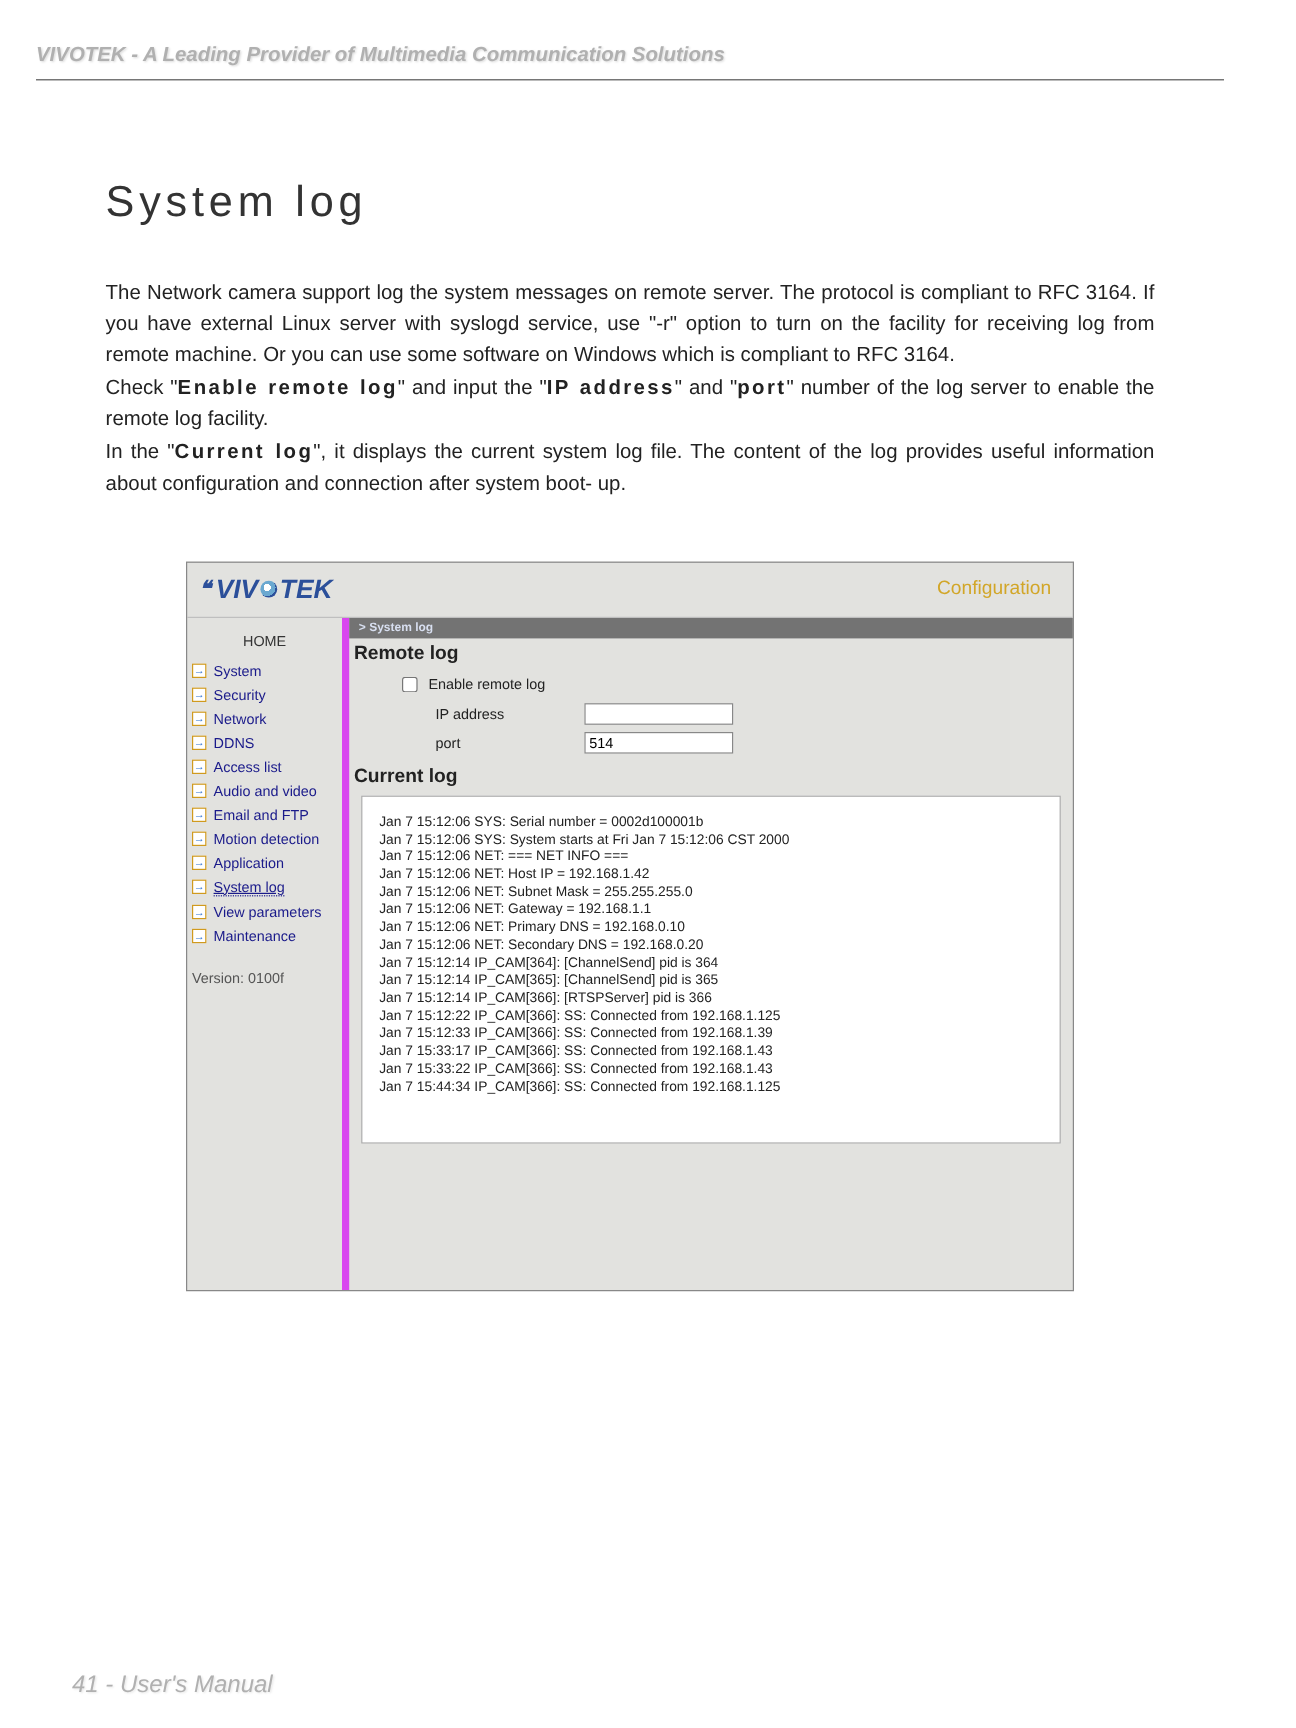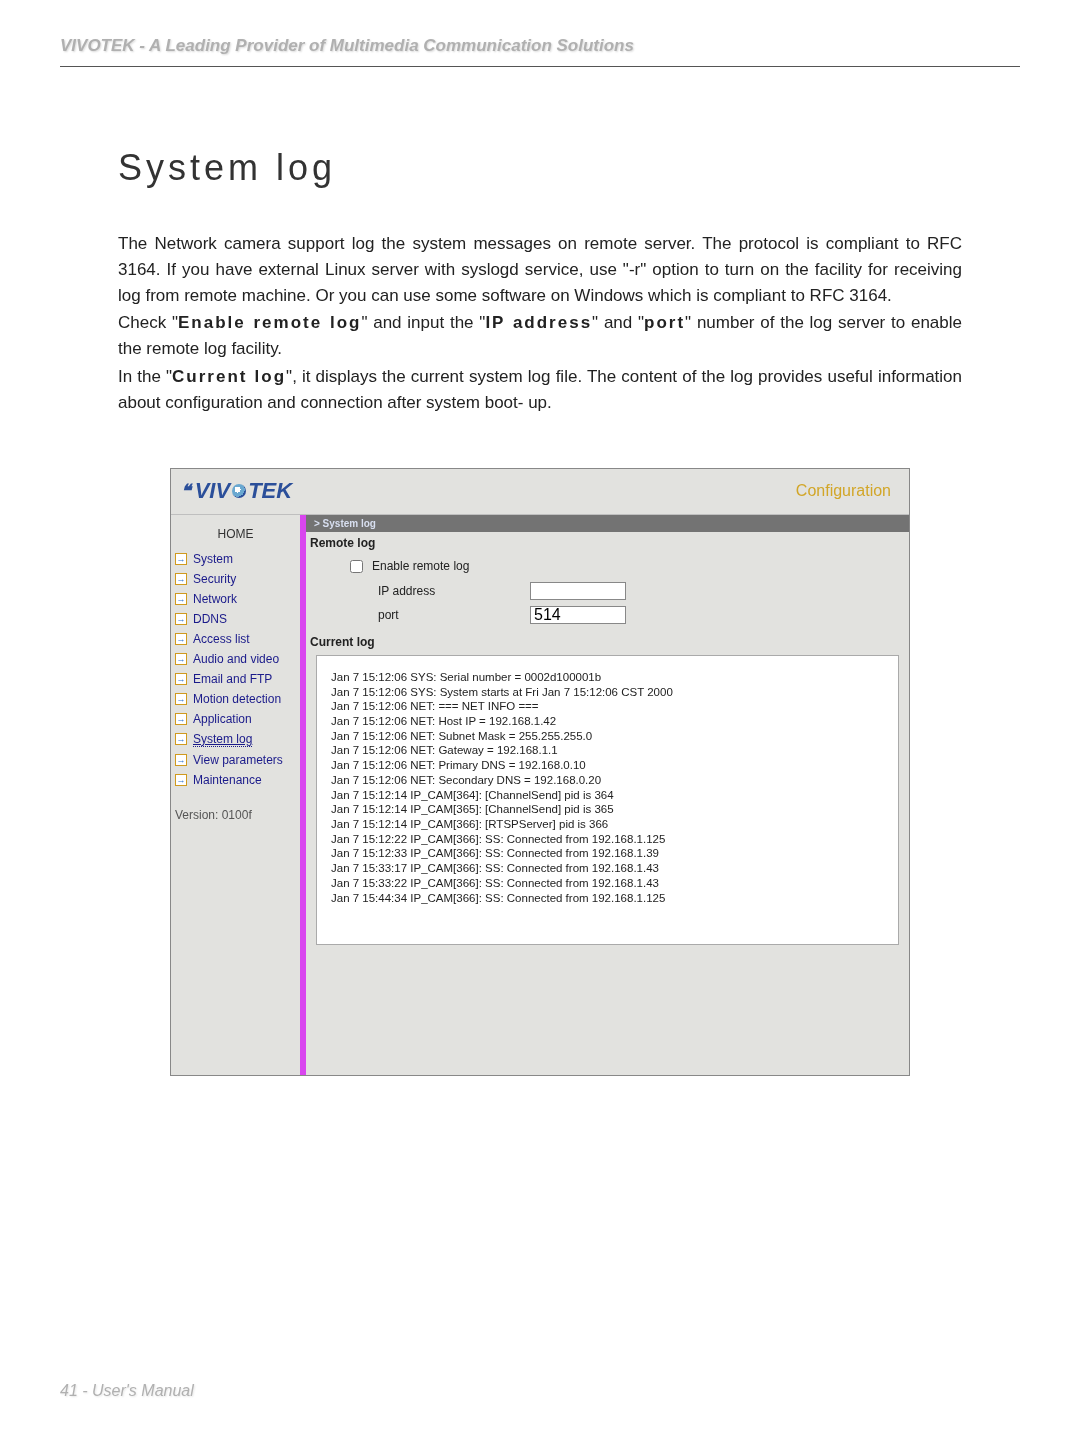--- a/index.html
+++ b/index.html
@@ -6,21 +6,21 @@
   body {
     margin: 0;
     font-family: Arial, Helvetica, sans-serif;
     background: #fff;
     width: 1080px;
   }
   .page {
     width: 1080px;
     height: 1440px;
     position: relative;
-    padding: 32px 60px 0 60px;
+    padding: 32px 60px 0 30px;
   }
   .header-title {
     color: #b0b0b0;
     font-style: italic;
     font-weight: bold;
     font-size: 17px;
     text-shadow: 1px 1px 2px rgba(0,0,0,0.15);
     margin: 4px 0 10px 0;
   }
   .hr-line {
@@ -134,45 +134,44 @@
     background: #737373;
     color: #d8dff0;
     font-weight: bold;
     padding: 3px 8px;
     font-size: 10px;
   }
   .section-head {
     font-weight: bold;
     padding: 4px 4px 2px 4px;
     color: #222;
-    font-size: 12px;
+    font-size: 16px;
   }
   .form-area {
     padding: 2px 0 4px 40px;
     font-size: 12px;
     color: #222;
   }
   .form-row {
     display: flex;
     align-items: center;
     gap: 6px;
     padding: 3px 0;
   }
   .form-row label.field {
     width: 150px;
     padding-left: 32px;
   }
   .form-row input[type=text] {
-    width: 96px;
+    width: 124px;
     height: 18px;
     border: 1px solid #888;
     background: #fff;
-    font-size: 16px;
+    font-size: 12px;
     padding: 0 3px;
-    margin-left: 28px;
   }
   .save-row {
     padding: 4px 0 6px 222px;
   }
   .save-btn {
     background: linear-gradient(#f5f5f5,#dcdcdc);
     border: 1px solid #777;
     padding: 1px 12px;
     font-size: 12px;
     cursor: pointer;
@@ -184,25 +183,25 @@
     padding: 14px 14px 10px 14px;
     font-family: Verdana, Geneva, sans-serif;
     font-size: 11.5px;
     color: #222;
     line-height: 1.28;
     white-space: pre;
     min-height: 290px;
   }
   .footer {
     position: absolute;
-    bottom: 40px;
+    bottom: 24px;
     left: 60px;
     color: #b0b0b0;
     font-style: italic;
-    font-size: 16px;
+    font-size: 20px;
     text-shadow: 1px 1px 2px rgba(0,0,0,0.1);
     text-align: center;
   }
 </style>
 </head>
 <body>
 
 <div class="page">
   <div class="header-title">VIVOTEK - A Leading Provider of Multimedia Communication Solutions</div>
   <hr class="hr-line">

